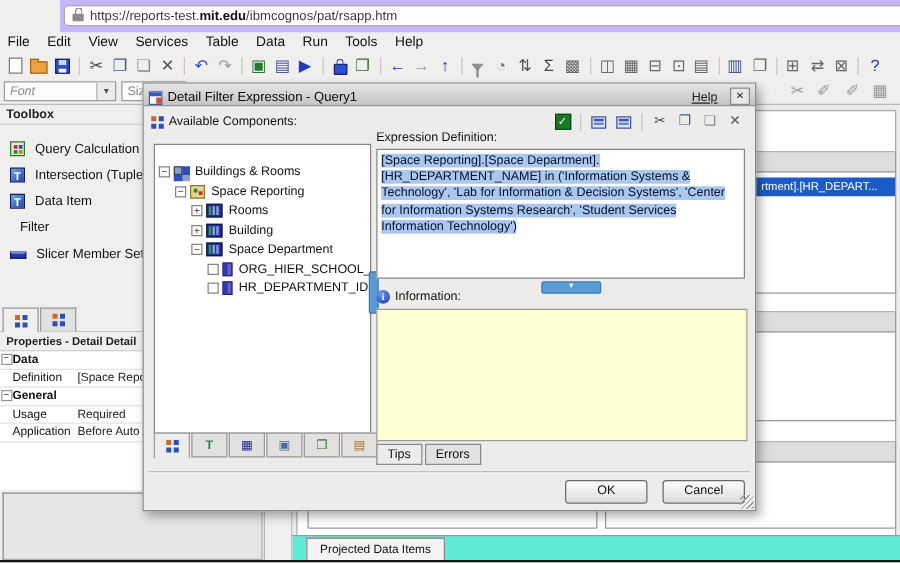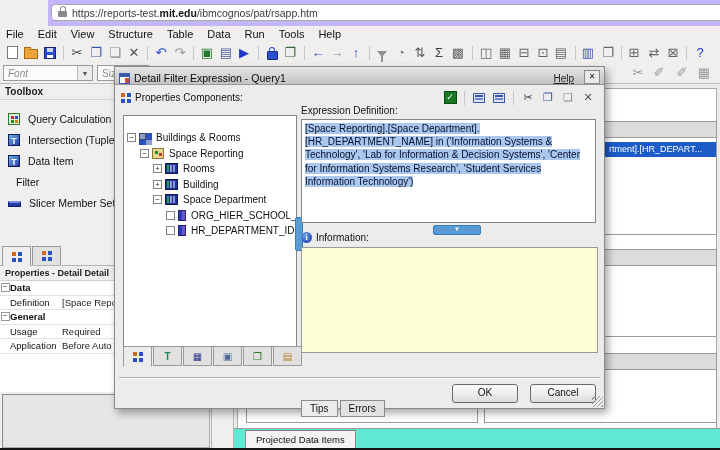--- a/index.html
+++ b/index.html
@@ -137,21 +137,21 @@
 
   #vSplit{position:absolute;left:180px;top:150px;width:6px;height:32px;background:#5b9bd5;border:1px solid #3a7ab5;border-radius:2px;cursor:ew-resize;}
   #exprLbl{position:absolute;left:186px;top:38px;font-size:10px;color:#111;}
   #exprBox{position:absolute;left:186px;top:52px;width:295px;height:104px;background:#fff;border:1px solid #858585;padding:2px 3px;box-sizing:border-box;font-size:10px;line-height:1.32;color:#05102a;cursor:text;}
   #exprBox .sel{background:#aac7ee;}
   #hSplit{position:absolute;left:318px;top:158px;width:46px;height:8px;background:#5b9bd5;border:1px solid #3a7ab5;border-radius:2px;text-align:center;font-size:6px;line-height:7px;color:#fff;cursor:ns-resize;}
   #infoRow{position:absolute;left:186px;top:165px;display:flex;align-items:center;gap:4px;}
   .infoicon{width:11px;height:11px;border-radius:50%;background:radial-gradient(circle at 35% 30%,#6a9ae8,#1a3ab0);color:#fff;font-size:8px;font-weight:bold;font-family:"Liberation Serif",serif;text-align:center;line-height:11px;}
   #infoRow .lab{font-size:10px;color:#111;}
   #infoBox{position:absolute;left:186px;top:180px;width:295px;height:104px;background:#ffffd6;border:1px solid #9a9a9a;}
-  #tipTabs{position:absolute;left:186px;top:288px;display:flex;gap:2px;margin-top:45px;}
+  #tipTabs{position:absolute;left:186px;top:288px;display:flex;gap:2px;}
   .btab{height:15px;padding:0 8px;border:1px solid #8a8a8a;background:#e4e2e1;font-size:10px;line-height:15px;color:#111;cursor:default;}
   .btab[data-selected="true"]{background:#ececea;}
   #dlgSep{position:absolute;left:4px;top:310px;width:481px;height:0;border-top:1px solid #b0b0b0;border-bottom:1px solid #fafafa;}
   #dlgButtons{position:absolute;right:8px;top:317px;display:flex;gap:12px;}
   .dbtn{min-width:52px;height:17px;background:linear-gradient(#fdfdfd,#dcdcdc);border:1px solid #6a6a6a;border-radius:3px;font-size:10px;text-align:center;line-height:16px;color:#111;cursor:pointer;padding:0 6px;}
   #grip{position:absolute;right:1px;bottom:1px;width:11px;height:11px;background:repeating-linear-gradient(135deg,transparent,transparent 2px,#9a9a9a 2px,#9a9a9a 3px);cursor:nwse-resize;}
 </style>
 </head>
 <body>
 
@@ -162,21 +162,21 @@
       <span class="lockicon"></span>
       <span id="urltext"><span>https://reports-test.</span><span class="dom">mit.edu</span><span>/ibmcognos/pat/rsapp.htm</span></span>
     </div>
   </div>
 
   <div id="menubar">
 
   <span class="menu-item">File</span>
       <span class="menu-item">Edit</span>
       <span class="menu-item">View</span>
-      <span class="menu-item">Structure</span>
+      <span class="menu-item">Services</span>
       <span class="menu-item">Table</span>
       <span class="menu-item">Data</span>
       <span class="menu-item">Run</span>
       <span class="menu-item">Tools</span>
       <span class="menu-item">Help</span>
     </div>
 
   <div id="toolbar1">
 
   <span class="tbtn">
@@ -477,21 +477,21 @@
 
   <div id="dialog">
     <div id="dlgTitle">
       <span id="dlgIcon"></span>
       <span id="dlgTitleText">Detail Filter Expression - Query1</span>
       <span id="dlgHelp">Help</span>
       <span id="dlgClose">✕</span>
     </div>
 
     <span id="availIcon" class="pixicon"></span>
-    <span id="availLbl">Properties Components:</span>
+    <span id="availLbl">Available Components:</span>
 
     <div id="dlgToolbar">
 
     <span class="tbtn">
           <span class="glyph" data-boxed="green">✓</span>
 
         </span>
         <span class="tbtn" data-sep="true">
           
           

